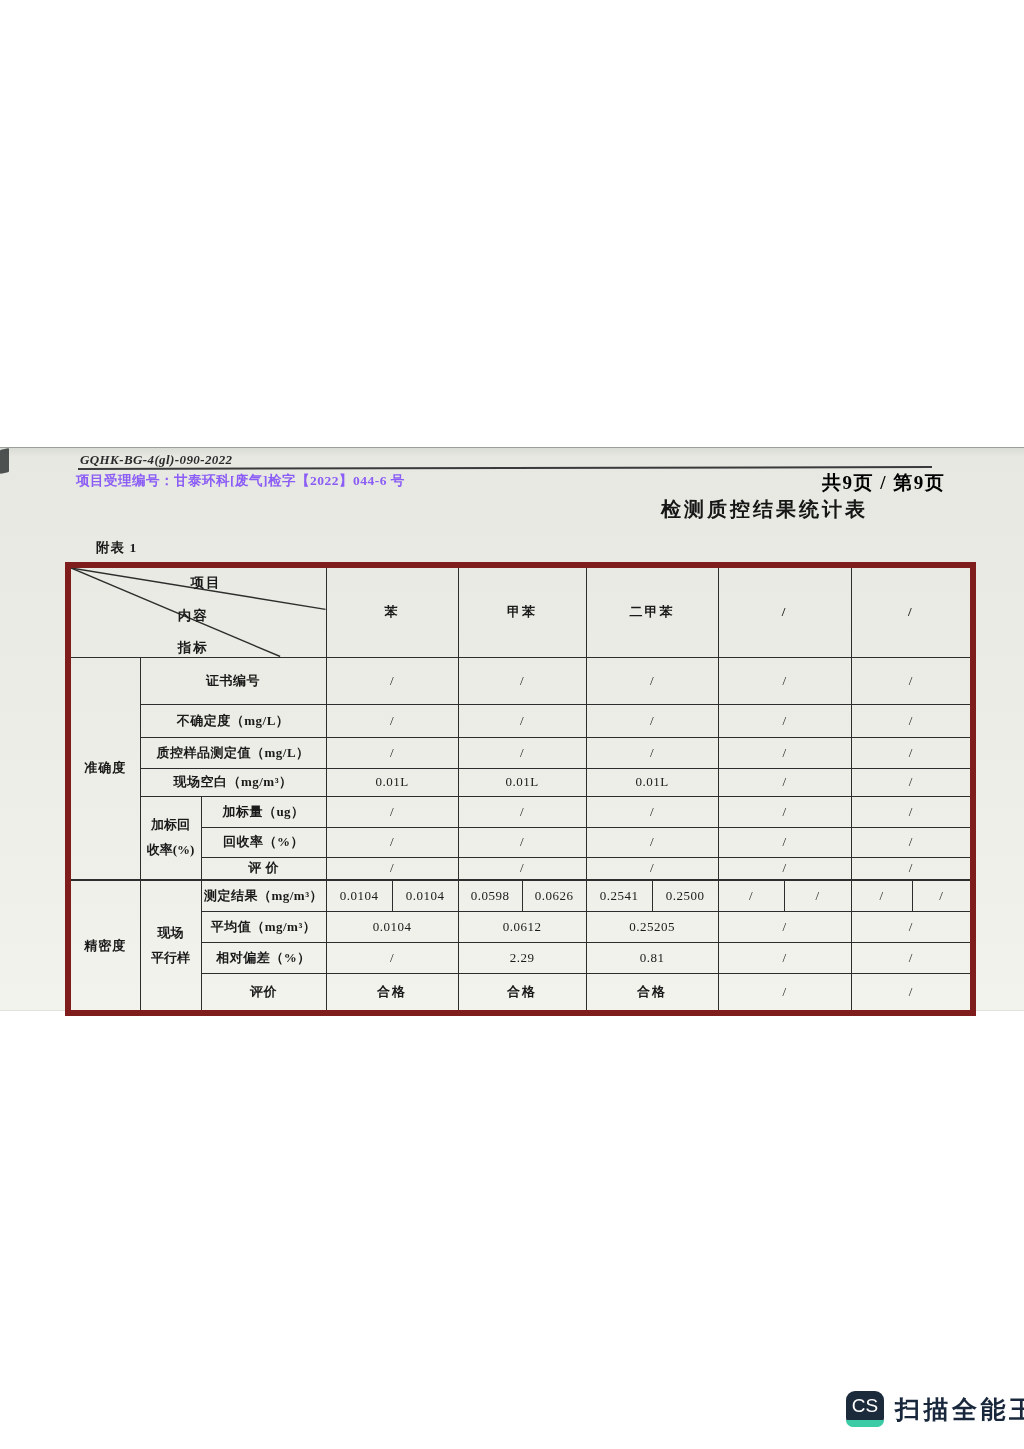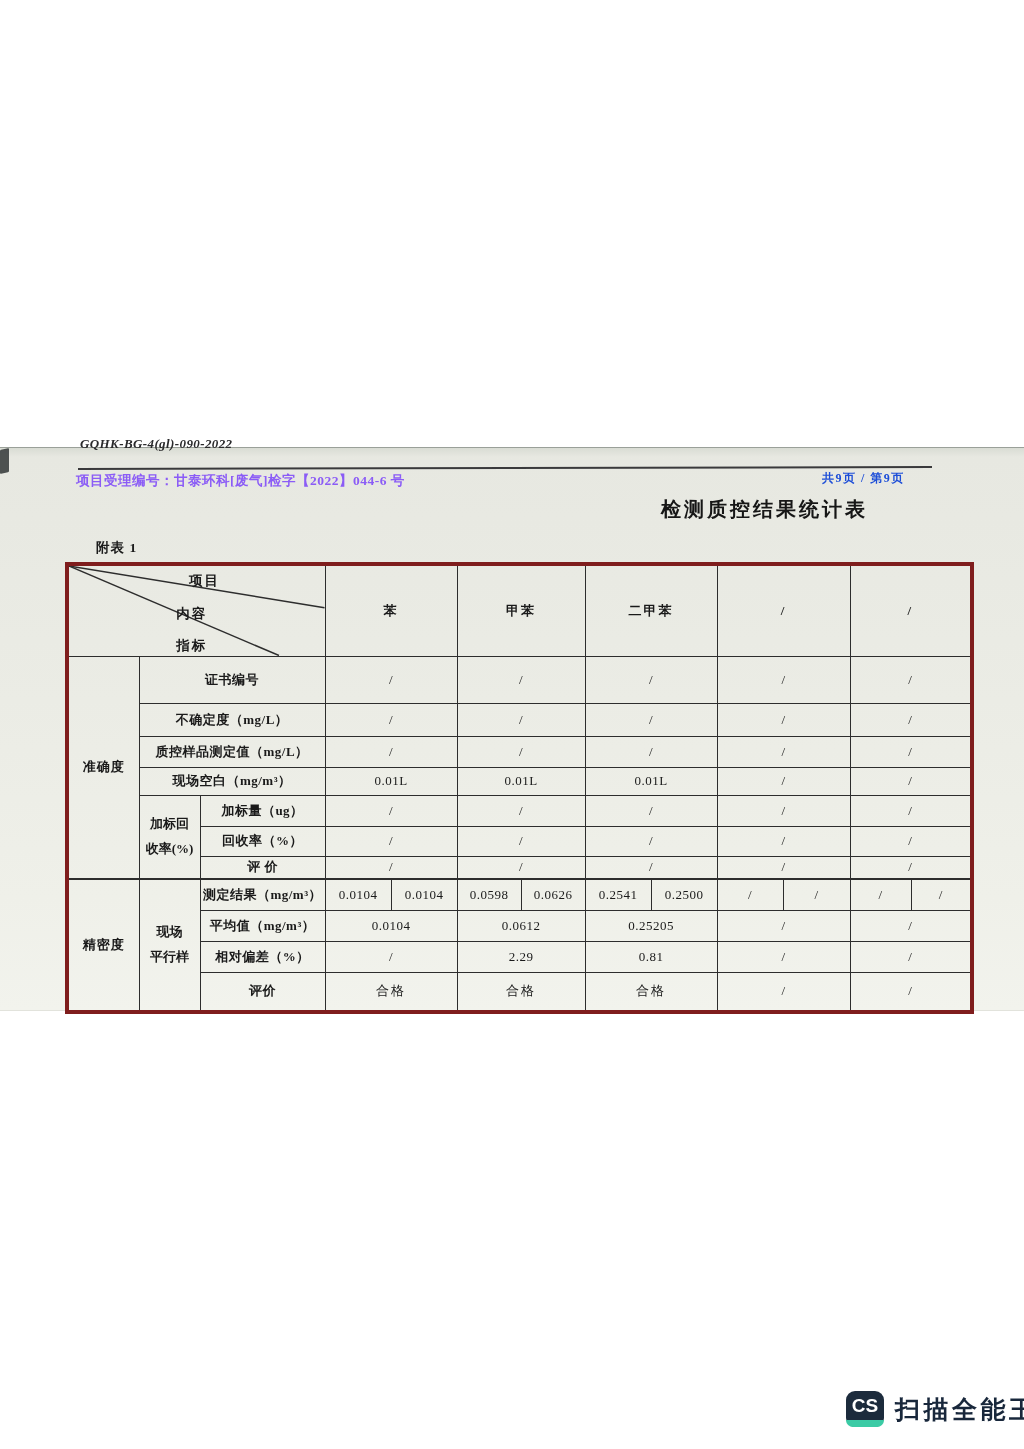--- a/index.html
+++ b/index.html
@@ -13,88 +13,88 @@
     position:absolute;left:0;top:447px;width:1024px;height:562px;
     background:linear-gradient(180deg,#d9dcd4 0px,#e7e8e1 9px,#ebece5 45%,#eff0e9 80%,#f2f3ed 100%);
     border-top:1px solid #9aa099;
     border-bottom:1px solid #e2e3dc;
   }
   .corner-mark{
     position:absolute;left:0;top:449px;width:9px;height:24px;
     background:#3c4040;transform:skewY(-12deg);border-radius:1px;opacity:.9;
   }
   .doc-code{
-    position:absolute;left:80px;top:436px;
+    position:absolute;left:80px;top:452px;
     font-size:13px;font-weight:bold;font-style:italic;letter-spacing:.4px;color:#2a2a2c;
     white-space:nowrap;
   }
   .code-underline{
     position:absolute;left:78px;top:467px;width:854px;height:2px;
     background:#3a3a3c;transform:rotate(-.12deg);
   }
   .acceptance{
     position:absolute;left:76px;top:472px;
     font-size:13.5px;font-weight:600;letter-spacing:.5px;color:#8b5cf6;white-space:nowrap;
   }
   .page-info{
     position:absolute;left:822px;top:470px;
-    font-size:12px;font-weight:600;letter-spacing:1.5px;color:#1d4ed8;white-space:nowrap;
+    font-size:19px;font-weight:600;letter-spacing:1.5px;color:#000000;white-space:nowrap;
   }
   .title{
     position:absolute;left:0;top:496px;width:868px;text-align:right;
     font-size:20px;font-weight:700;letter-spacing:3px;color:#161616;
   }
   .annex{
     position:absolute;left:96px;top:539px;
     font-size:13.5px;font-weight:700;letter-spacing:1px;
   }
   table.qc{
     position:absolute;left:65px;top:562px;
     border-collapse:collapse;table-layout:fixed;width:905px;
     background:transparent;
   }
   table.qc td,table.qc th{
     border:1.5px solid #2d2d2d;
     padding:0;text-align:center;vertical-align:middle;
     font-size:13px;color:#1a1a1a;white-space:nowrap;overflow:hidden;
   }
-  table.qc{border:4px solid #7f1d1d;}
+  table.qc{border:6px solid #7f1d1d;}
   tr.group-split td{border-top-width:2px;}
   td.corner{position:relative;padding:0;}
   td.corner svg{position:absolute;left:0;top:0;width:100%;height:100%;}
   .corner-lbl{position:absolute;transform:translateX(-50%);font-weight:700;font-size:13.5px;letter-spacing:2px;}
   .corner-top{left:53%;top:6px;}
   .corner-mid{left:48%;top:39px;}
   .corner-bot{left:48%;top:71px;}
   th.analyte{font-weight:700;font-size:13.5px;letter-spacing:2px;}
   td.group{font-weight:700;font-size:14px;letter-spacing:1px;}
   td.subgroup{font-weight:700;font-size:13px;line-height:1.9;}
   td.rlabel{font-weight:700;font-size:12.5px;letter-spacing:.5px;}
   td.val{font-size:12.5px;letter-spacing:.5px;}
-  td.ok{font-weight:400;font-size:13px;letter-spacing:2px;margin-left:29px;}
+  td.ok{font-weight:700;font-size:13px;letter-spacing:2px;margin-left:29px;}
   
   tr.h-head{height:92px;}
   tr.h-cert{height:47px;}
   tr.h-r1{height:33px;}
   tr.h-r2{height:31px;}
   tr.h-r3{height:28px;}
   tr.h-r4{height:31px;}
   tr.h-r5{height:30px;}
   tr.h-r6{height:23px;}
   tr.h-r7{height:31px;}
   tr.h-r8{height:31px;}
   tr.h-r9{height:31px;}
   tr.h-r10{height:40px;}
   
   .cs-footer{position:absolute;left:846px;top:1391px;display:flex;align-items:center;
     font-family:"Liberation Sans","DejaVu Sans",sans-serif;}
   .cs-badge{position:relative;width:38px;height:36px;background:#1c2b3c;border-radius:9px;flex:0 0 auto;}
   .cs-badge .strip{position:absolute;left:0;right:0;bottom:0;height:7px;background:#3bcba5;border-radius:0 0 9px 9px;}
   .cs-badge .cs-txt{position:absolute;left:0;right:0;top:4px;text-align:center;
-    color:#ffffff;font-weight:700;font-size:19px;letter-spacing:0;}
+    color:#ffffff;font-weight:400;font-size:19px;letter-spacing:0;}
   .cs-wordmark{margin-left:11px;font-size:25px;font-weight:700;color:#18273b;letter-spacing:3.5px;white-space:nowrap;}
 </style>
 </head>
 <body>
 
 <div class="scan-area"></div>
 <div class="corner-mark"></div>
 
 <div class="doc-code">GQHK-BG-4(gl)-090-2022</div>
 <div class="code-underline"></div>

